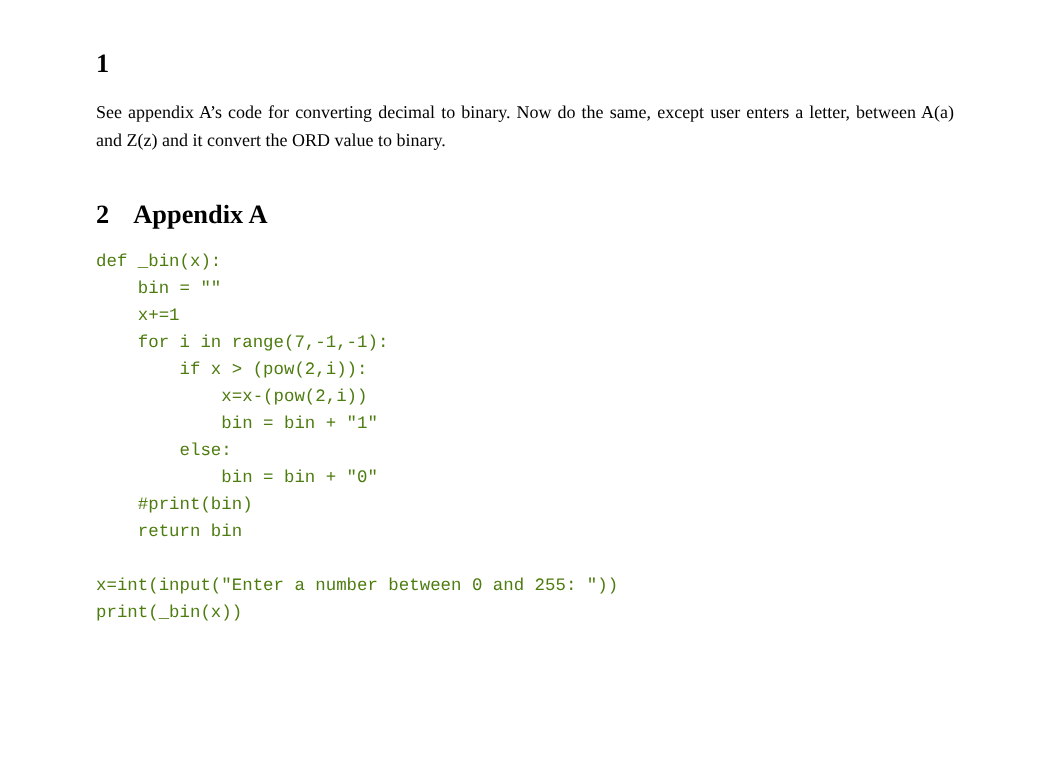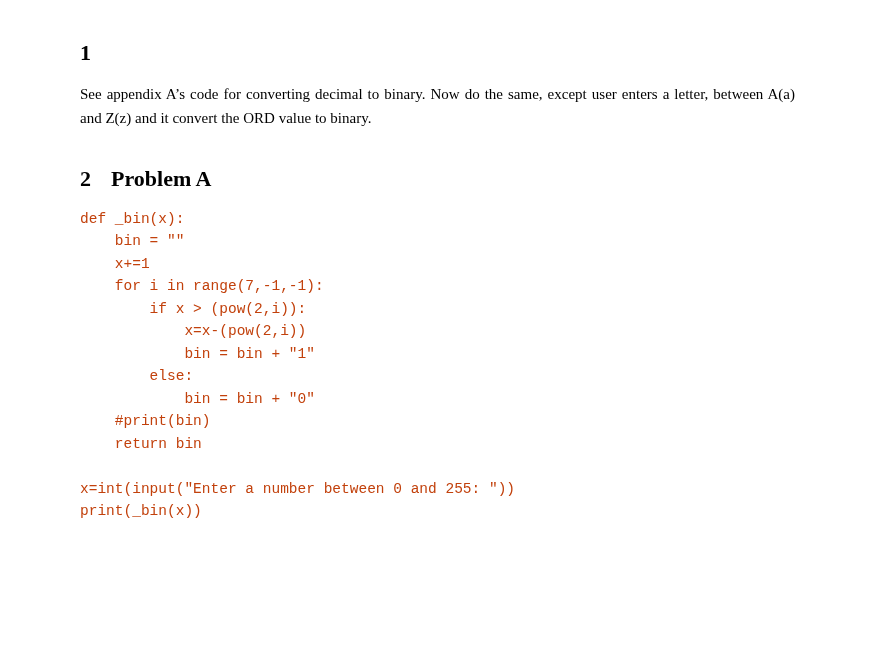--- a/index.html
+++ b/index.html
@@ -43,42 +43,42 @@
     }
 
     .section-2 {
       margin-top: 10px;
     }
 
     pre, code {
       font-family: "Courier New", Courier, monospace;
       font-size: 14.5px;
       line-height: 1.55;
-      color: #c2410c;
+      color: #4d7c0f;
     }
 
     .code-block {
       margin-top: 10px;
       white-space: pre;
     }
   </style>
 </head>
 <body>
 
 <div>
   <div class="section-heading">
     <span class="section-number">1</span>
   </div>
   <p class="section-body">See appendix A’s code for converting decimal to binary.  Now do the same, except user enters a letter, between A(a) and Z(z) and it convert the ORD value to binary.</p>
 </div>
 
 <div class="section-2">
   <div class="section-heading">
     <span class="section-number">2</span>
-    <span class="section-title">Problem A</span>
+    <span class="section-title">Appendix A</span>
   </div>
   <pre class="code-block">def _bin(x):
     bin = ""
     x+=1
     for i in range(7,-1,-1):
         if x &gt; (pow(2,i)):
             x=x-(pow(2,i))
             bin = bin + "1"
         else:
             bin = bin + "0"

